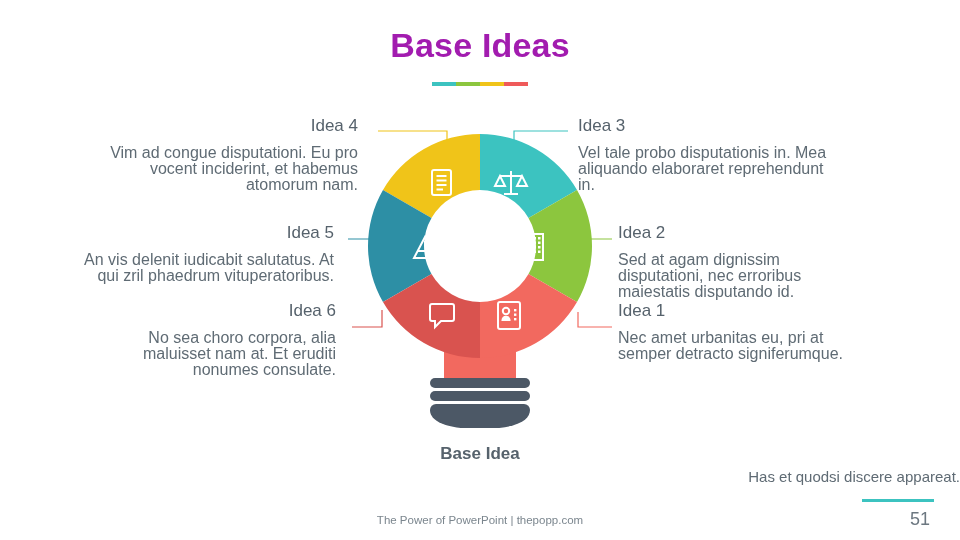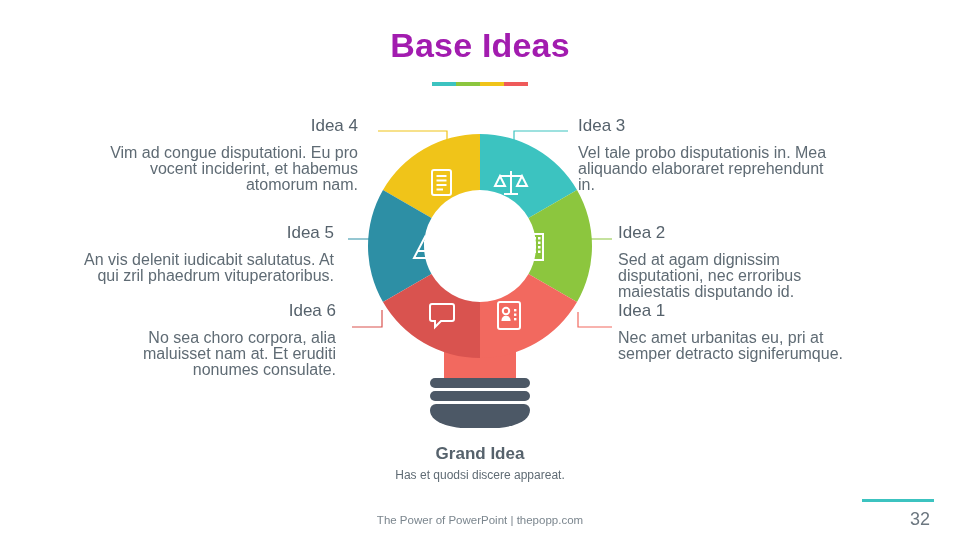--- a/index.html
+++ b/index.html
@@ -81,22 +81,23 @@
     width: 960px;
     text-align: center;
   }
   .grand .g-title {
     font-size: 17px;
     font-weight: bold;
     color: #56626c;
   }
   .grand .g-body {
     margin-top: 4px;
-    font-size: 12px;
+    font-size: 15px;
     color: #5f6b74;
+    text-align: right;
   }
 
   
   .bulb {
     position: absolute;
     left: 366px;
     top: 128px;
     width: 228px;
     height: 300px;
   }
@@ -276,21 +277,21 @@
     <div class="idea-title">Idea 2</div>
     <div class="idea-body">Sed at agam dignissim disputationi, nec erroribus maiestatis disputando id.</div>
   </div>
 
   <div class="block right b1">
     <div class="idea-title">Idea 1</div>
     <div class="idea-body">Nec amet urbanitas eu, pri at semper detracto signiferumque.</div>
   </div>
 
   <div class="grand">
-    <div class="g-title">Grand Idea</div>
+    <div class="g-title">Base Idea</div>
     <div class="g-body">Has et quodsi discere appareat.</div>
   </div>
 
   <div class="footer-text">The Power of PowerPoint | thepopp.com</div>
   <div class="page-rule"></div>
-  <div class="page-num">32</div>
+  <div class="page-num">51</div>
 
 </div>
 
 </body></html>

